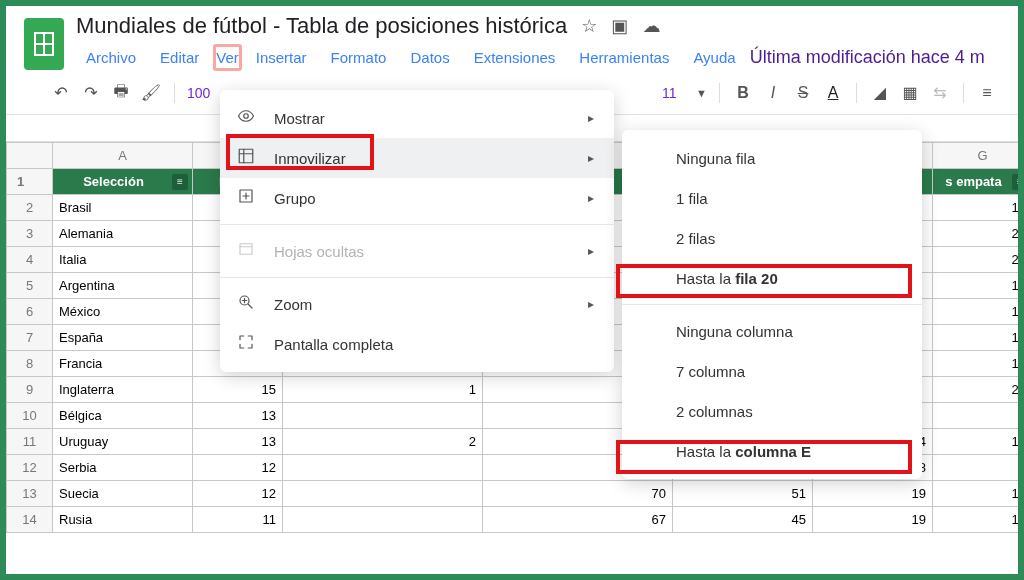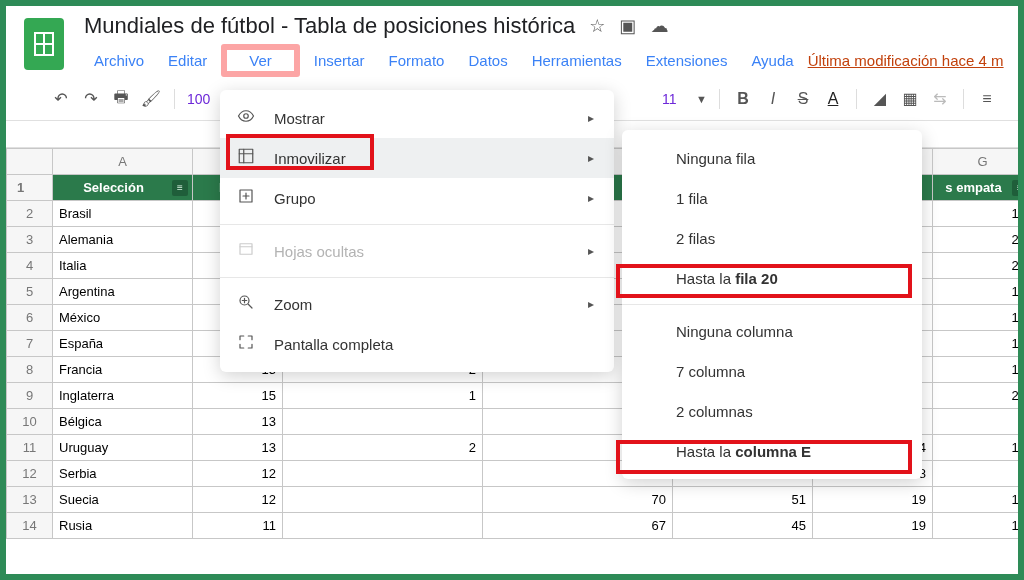--- a/index.html
+++ b/index.html
@@ -19,21 +19,21 @@
     width: 100%;
     height: 100%;
     overflow: hidden;
     position: relative;
   }
   
   .doc-header {
     display: flex;
     align-items: flex-start;
     padding: 6px 12px 0 18px;
-    gap: 20px;
+    gap: 12px;
   }
   .doc-logo {
     width: 40px; height: 52px;
     background: #34a853;
     border-radius: 4px;
     position: relative;
     margin-top: 6px;
     flex: none;
   }
   .doc-logo::after {
@@ -55,25 +55,25 @@
   .doc-icons span { font-size: 18px; }
   .menu-bar { display: flex; gap: 4px; margin-top: 4px; align-items: center;}
   .menu-bar .mi {
     padding: 4px 10px;
     font-size: 15px;
     color: #3b82f6;
     cursor: pointer;
     border-radius: 3px;
   }
   .menu-bar .mi.red-box {
-    border: 6px solid #fca5a5;
-    padding: 2px 22px;
+    border: 3px solid #fca5a5;
+    padding: 2px 0;
   }
   .revision-link {
-    color: #c2410c; text-decoration: underline; font-size: 15px;
+    color: #4c1d95; font-size: 18px;
     white-space: nowrap;
   }
   
   .tool-bar {
     display: flex;
     align-items: center;
     gap: 8px;
     padding: 8px 20px 8px 44px;
     color: #555;
     font-size: 16px;
@@ -200,22 +200,22 @@
           <span>☁</span>
         </div>
       </div>
       <div class="menu-bar">
         <span class="mi">Archivo</span>
         <span class="mi">Editar</span>
         <span class="mi red-box">Ver</span>
         <span class="mi">Insertar</span>
         <span class="mi">Formato</span>
         <span class="mi">Datos</span>
+        <span class="mi">Extensiones</span>
         <span class="mi">Herramientas</span>
-        <span class="mi">Extensiones</span>
         <span class="mi">Ayuda</span>
         <span class="revision-link">Última modificación hace 4 m</span>
       </div>
     </div>
   </div>
 
   <div class="tool-bar">
     <span class="tb">↶</span>
     <span class="tb">↷</span>
     <span class="tb">🖶</span>

